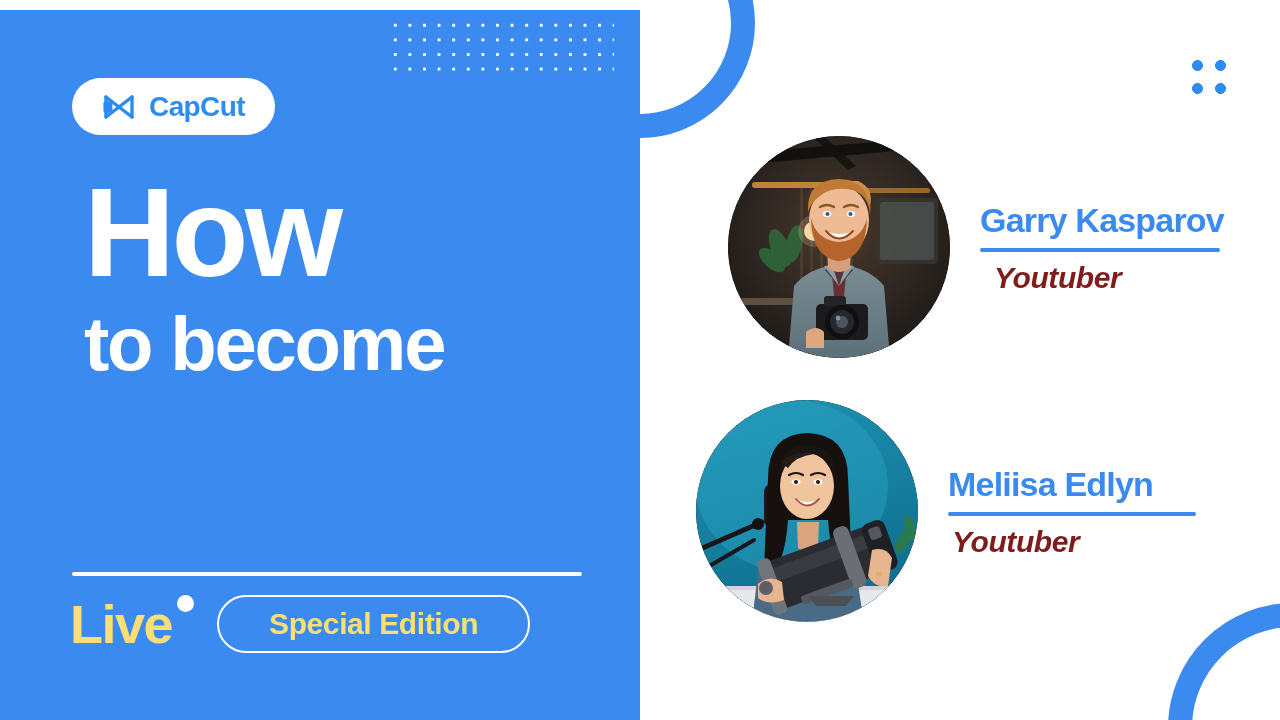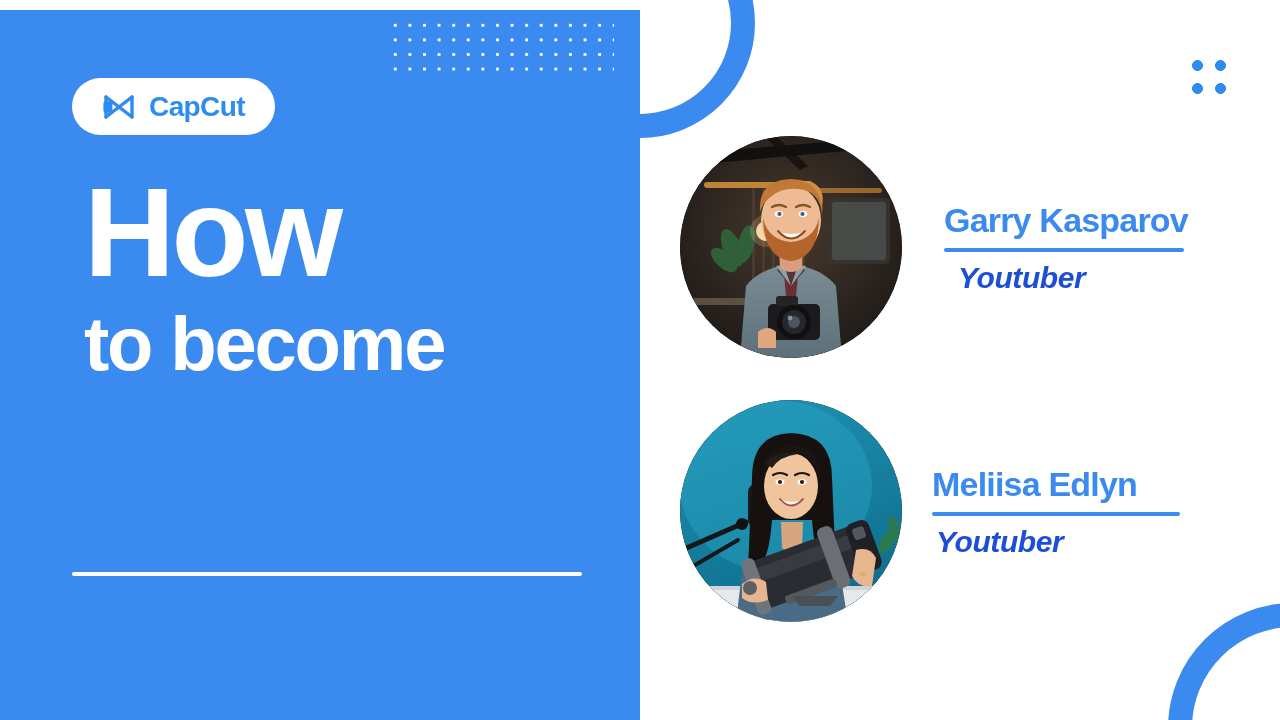--- a/index.html
+++ b/index.html
@@ -86,40 +86,40 @@
   .arc-br { position:absolute; left:1148px; top:588px; width:270px; height:270px; pointer-events:none; }
 
   .dots-3x3 {
     position:absolute; left:1186px; top:54px; width:46px; height:46px;
     background-image:radial-gradient(#2E8CF0 5.2px, transparent 5.6px);
     background-size:23px 23px; background-position:0 0;
   }
 
   
   .speaker { position:absolute; display:flex; align-items:center; }
-  .speaker-1 { left:680px; top:136px;gap:12px; }
-  .speaker-2 { left:680px; top:400px;justify-content:space-between; }
+  .speaker-1 { left:728px; top:136px; }
+  .speaker-2 { left:696px; top:400px;justify-content:space-between; }
 
   .avatar {
     width:222px; height:222px; border-radius:50%;
     overflow:hidden; flex:0 0 auto; position:relative;
     background:#1b1b20;
   }
   .avatar svg { display:block; width:222px; height:222px; }
 
   .sp-info { margin-left:26px; }
   .sp-name {
     color:#3B8AEF; font-weight:bold; font-size:34px; line-height:1.12;
     letter-spacing:-0.8px; white-space:nowrap; padding-left:4px;
   }
   .sp-rule { height:4px; background:#3B8AEF; border-radius:2px; margin:9px 0 11px 4px; }
   .sp-rule-1 { width:240px; }
   .sp-rule-2 { width:248px; }
   .sp-role {
-    color:#1d4ed8; font-style:italic; font-weight:bold; font-size:30px;
+    color:#7f1d1d; font-style:italic; font-weight:bold; font-size:30px;
     line-height:1; letter-spacing:-0.4px; white-space:nowrap;
   }
   .sp-role-1 { padding-left:18px; }
   .sp-role-2 { padding-left:8px; }
 </style>
 </head>
 <body>
 
 <div id="stage">
 
@@ -143,20 +143,29 @@
       <span class="logo-word">CapCut</span>
     </div>
 
     <div class="headline">
       <div class="hl-1">How</div>
       <div class="hl-2">to become</div>
     </div>
 
     <div class="divider"></div>
 
+    <div class="live-row">
+      <span class="live-wrap">
+        <span class="live-text">Live</span>
+        <span class="live-dot"></span>
+      </span>
+      <div class="edition-pill">
+        <span class="edition-text">Special Edition</span>
+      </div>
+    </div>
   </div>
 
   
 
   
   <span>
     <svg class="arc-tr" viewBox="0 0 230 230" aria-hidden="true">
       <circle cx="0" cy="115" r="103" fill="none" stroke="#3B8AEF" stroke-width="24"></circle>
     </svg>
   </span>

